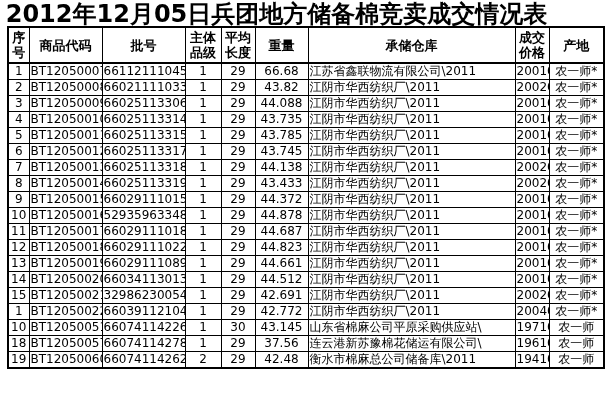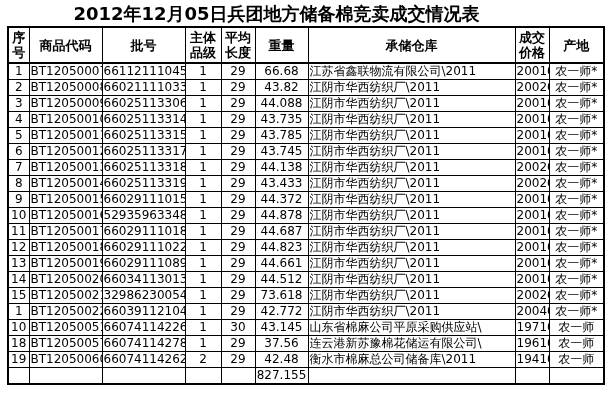--- a/index.html
+++ b/index.html
@@ -6,21 +6,21 @@
   html, body {
     margin: 0; padding: 0;
     width: 610px; height: 409px;
     background: #ffffff;
     font-family: "DejaVu Sans", "Liberation Sans", sans-serif;
     color: #000000;
   }
   .page-title {
     width: 553px;
     text-align: center;
-    font-size: 18px;
+    font-size: 24px;
     font-weight: bold;
     line-height: 24px;
     padding-top: 2px;
     letter-spacing: 0px;
     white-space: nowrap;
   }
   table.data-table {
     border-collapse: collapse;
     table-layout: fixed;
     margin-left: 7px;
@@ -251,21 +251,21 @@
         <td class="al-l">江阴市华西纺织厂\2011</td>
         <td class="al-c">20010</td>
         <td class="al-c">农一师*</td>
       </tr>
       <tr>
         <td class="al-c">15</td>
         <td class="al-l">BT12050021</td>
         <td class="al-l">32986230054</td>
         <td class="al-c">1</td>
         <td class="al-c">29</td>
-        <td class="al-c">73.618</td>
+        <td class="al-c">42.691</td>
         <td class="al-l">江阴市华西纺织厂\2011</td>
         <td class="al-c">20020</td>
         <td class="al-c">农一师*</td>
       </tr>
       <tr>
         <td class="al-c">1</td>
         <td class="al-l">BT12050022</td>
         <td class="al-l">66039112104</td>
         <td class="al-c">1</td>
         <td class="al-c">29</td>
@@ -300,25 +300,14 @@
         <td class="al-c">19</td>
         <td class="al-l">BT12050060</td>
         <td class="al-l">66074114262</td>
         <td class="al-c">2</td>
         <td class="al-c">29</td>
         <td class="al-c">42.48</td>
         <td class="al-l">衡水市棉麻总公司储备库\2011</td>
         <td class="al-c">19410</td>
         <td class="al-c">农一师</td>
       </tr>
-      <tr>
-        <td class="al-c"></td>
-        <td class="al-l"></td>
-        <td class="al-l"></td>
-        <td class="al-c"></td>
-        <td class="al-c"></td>
-        <td class="al-c">827.155</td>
-        <td class="al-l"></td>
-        <td class="al-c"></td>
-        <td class="al-c"></td>
-      </tr>
     </tbody>
 </table>
 
 </body></html>

